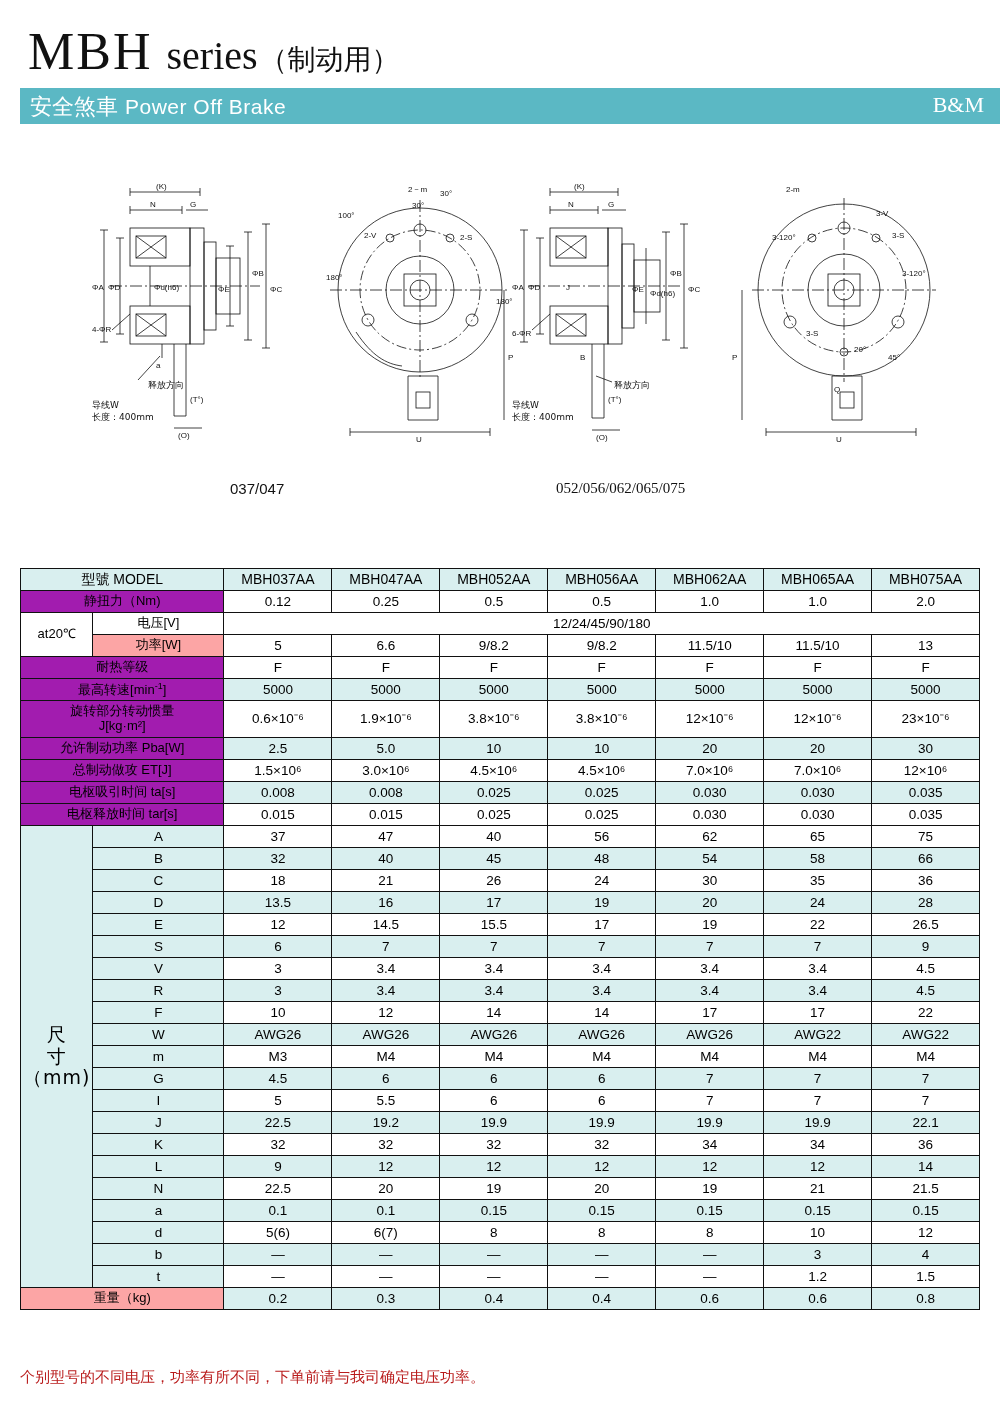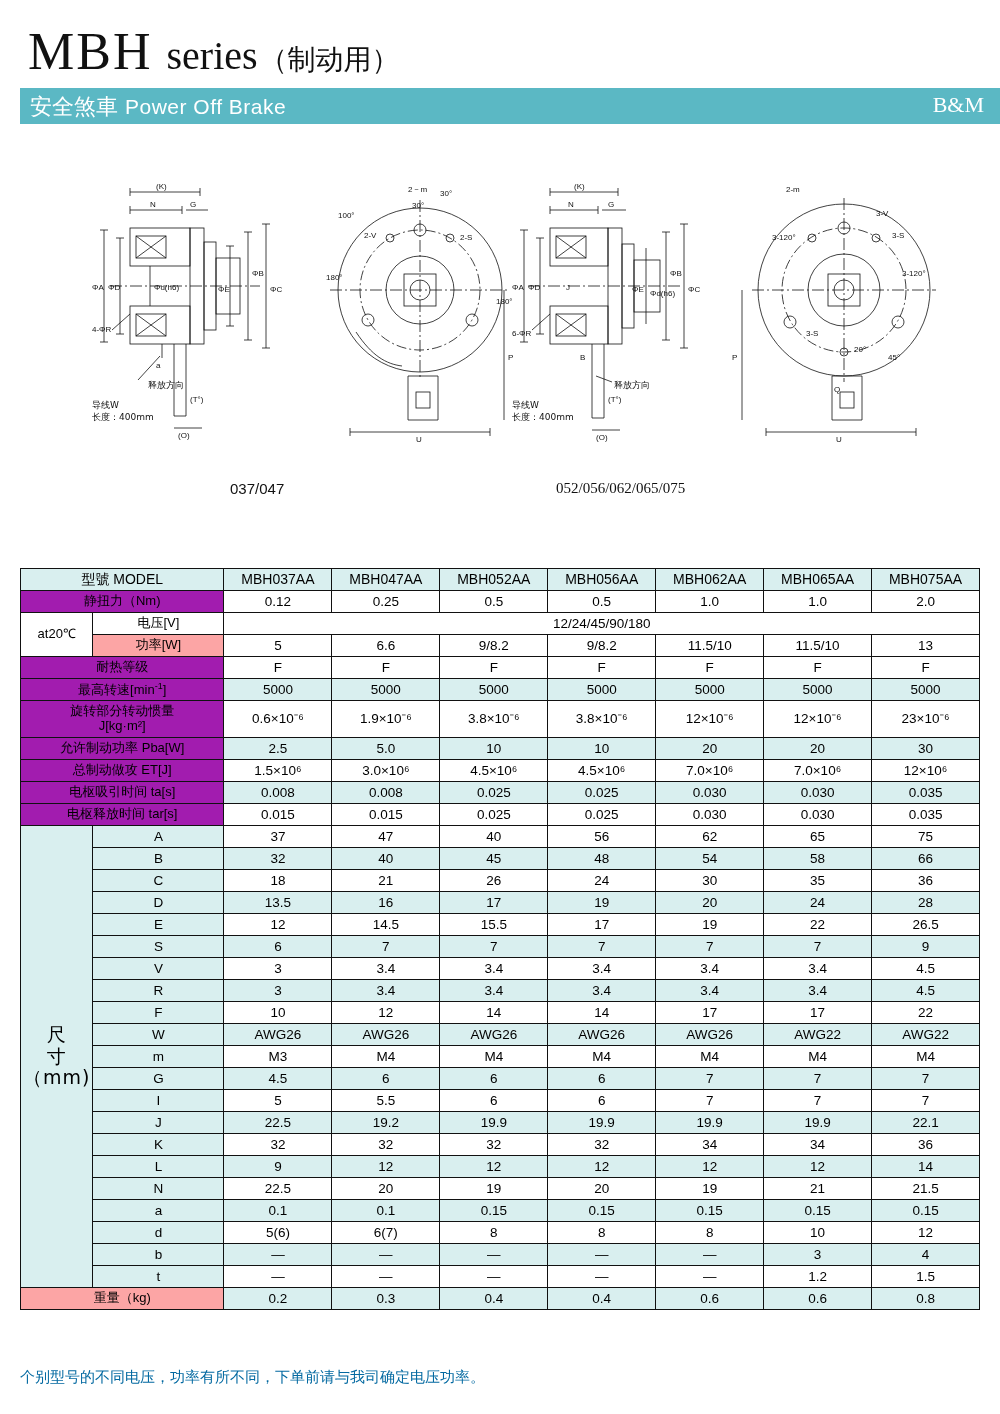--- a/index.html
+++ b/index.html
@@ -114,21 +114,21 @@
   }
   .dimkey{
     background:#d9efef;
     width:40px;
     font-size:13.5px;
   }
   sup{font-size:9px;vertical-align:super;}
   .sub-note{
     position:absolute;left:20px;top:1368px;
     font-family:Liberation Sans, sans-serif;
-    font-size:15px;color:#0369a1;
+    font-size:15px;color:#b91c1c;
   }
   .volt-row td{background:#ffffff;}
 </style>
 </head>
 <body>
 
 <div class="header">
   <div class="title-row">
     <span class="title-mbh">MBH</span><span class="title-series">series</span><span class="title-cn">（制动用）</span>
   </div>

